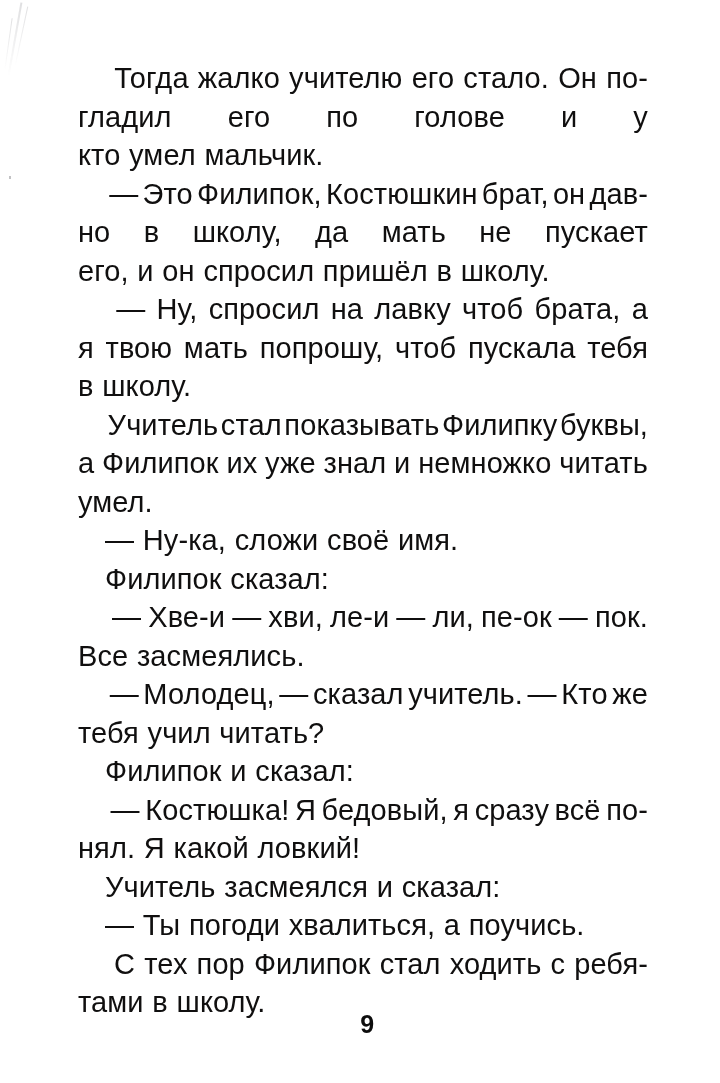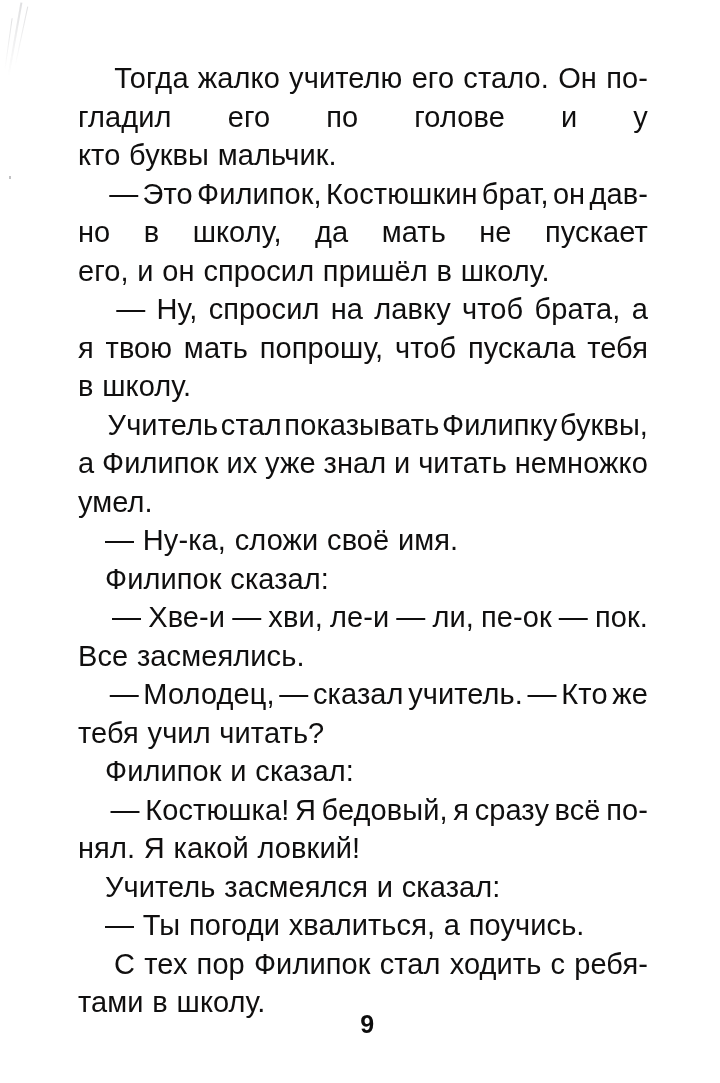--- a/index.html
+++ b/index.html
@@ -121,35 +121,35 @@
     <span class="streak streak-a"></span>
     <span class="streak streak-b"></span>
     <span class="streak streak-c"></span>
   </div>
   <span class="speck"></span>
 
   <div class="text-block" id="text-block">
       <p class="para">
         <span class="line"><span class="ind"></span><span class="w">Тогда</span><span class="w">жалко</span><span class="w">учителю</span><span class="w">его</span><span class="w">стало.</span><span class="w">Он</span><span class="w">по-</span></span>
         <span class="line"><span class="w">гладил</span><span class="w">его</span><span class="w">по</span><span class="w">голове</span><span class="w">и</span><span class="w">у</span></span>
-        <span class="line last"><span class="w">кто</span><span class="w">буквы</span><span class="w">мальчик.</span></span>
+        <span class="line last"><span class="w">кто</span><span class="w">умел</span><span class="w">мальчик.</span></span>
       </p>
       <p class="para">
         <span class="line"><span class="ind"></span><span class="w">—</span><span class="w">Это</span><span class="w">Филипок,</span><span class="w">Костюшкин</span><span class="w">брат,</span><span class="w">он</span><span class="w">дав-</span></span>
         <span class="line"><span class="w">но</span><span class="w">в</span><span class="w">школу,</span><span class="w">да</span><span class="w">мать</span><span class="w">не</span><span class="w">пускает</span></span>
         <span class="line last"><span class="w">его,</span><span class="w">и</span><span class="w">он</span><span class="w">спросил</span><span class="w">пришёл</span><span class="w">в</span><span class="w">школу.</span></span>
       </p>
       <p class="para">
         <span class="line"><span class="ind"></span><span class="w">—</span><span class="w">Ну,</span><span class="w">спросил</span><span class="w">на</span><span class="w">лавку</span><span class="w">чтоб</span><span class="w">брата,</span><span class="w">а</span></span>
         <span class="line"><span class="w">я</span><span class="w">твою</span><span class="w">мать</span><span class="w">попрошу,</span><span class="w">чтоб</span><span class="w">пускала</span><span class="w">тебя</span></span>
         <span class="line last"><span class="w">в</span><span class="w">школу.</span></span>
       </p>
       <p class="para">
         <span class="line"><span class="ind"></span><span class="w">Учитель</span><span class="w">стал</span><span class="w">показывать</span><span class="w">Филипку</span><span class="w">буквы,</span></span>
-        <span class="line"><span class="w">а</span><span class="w">Филипок</span><span class="w">их</span><span class="w">уже</span><span class="w">знал</span><span class="w">и</span><span class="w">читать</span><span class="w">немножко</span></span>
+        <span class="line"><span class="w">а</span><span class="w">Филипок</span><span class="w">их</span><span class="w">уже</span><span class="w">знал</span><span class="w">и</span><span class="w">немножко</span><span class="w">читать</span></span>
         <span class="line last"><span class="w">умел.</span></span>
       </p>
       <p class="para">
         <span class="line last"><span class="ind"></span><span class="w">—</span><span class="w">Ну-ка,</span><span class="w">сложи</span><span class="w">своё</span><span class="w">имя.</span></span>
       </p>
       <p class="para">
         <span class="line last"><span class="ind"></span><span class="w">Филипок</span><span class="w">сказал:</span></span>
       </p>
       <p class="para">
         <span class="line"><span class="ind"></span><span class="w">—</span><span class="w">Хве-и</span><span class="w">—</span><span class="w">хви,</span><span class="w">ле-и</span><span class="w">—</span><span class="w">ли,</span><span class="w">пе-ок</span><span class="w">—</span><span class="w">пок.</span></span>

